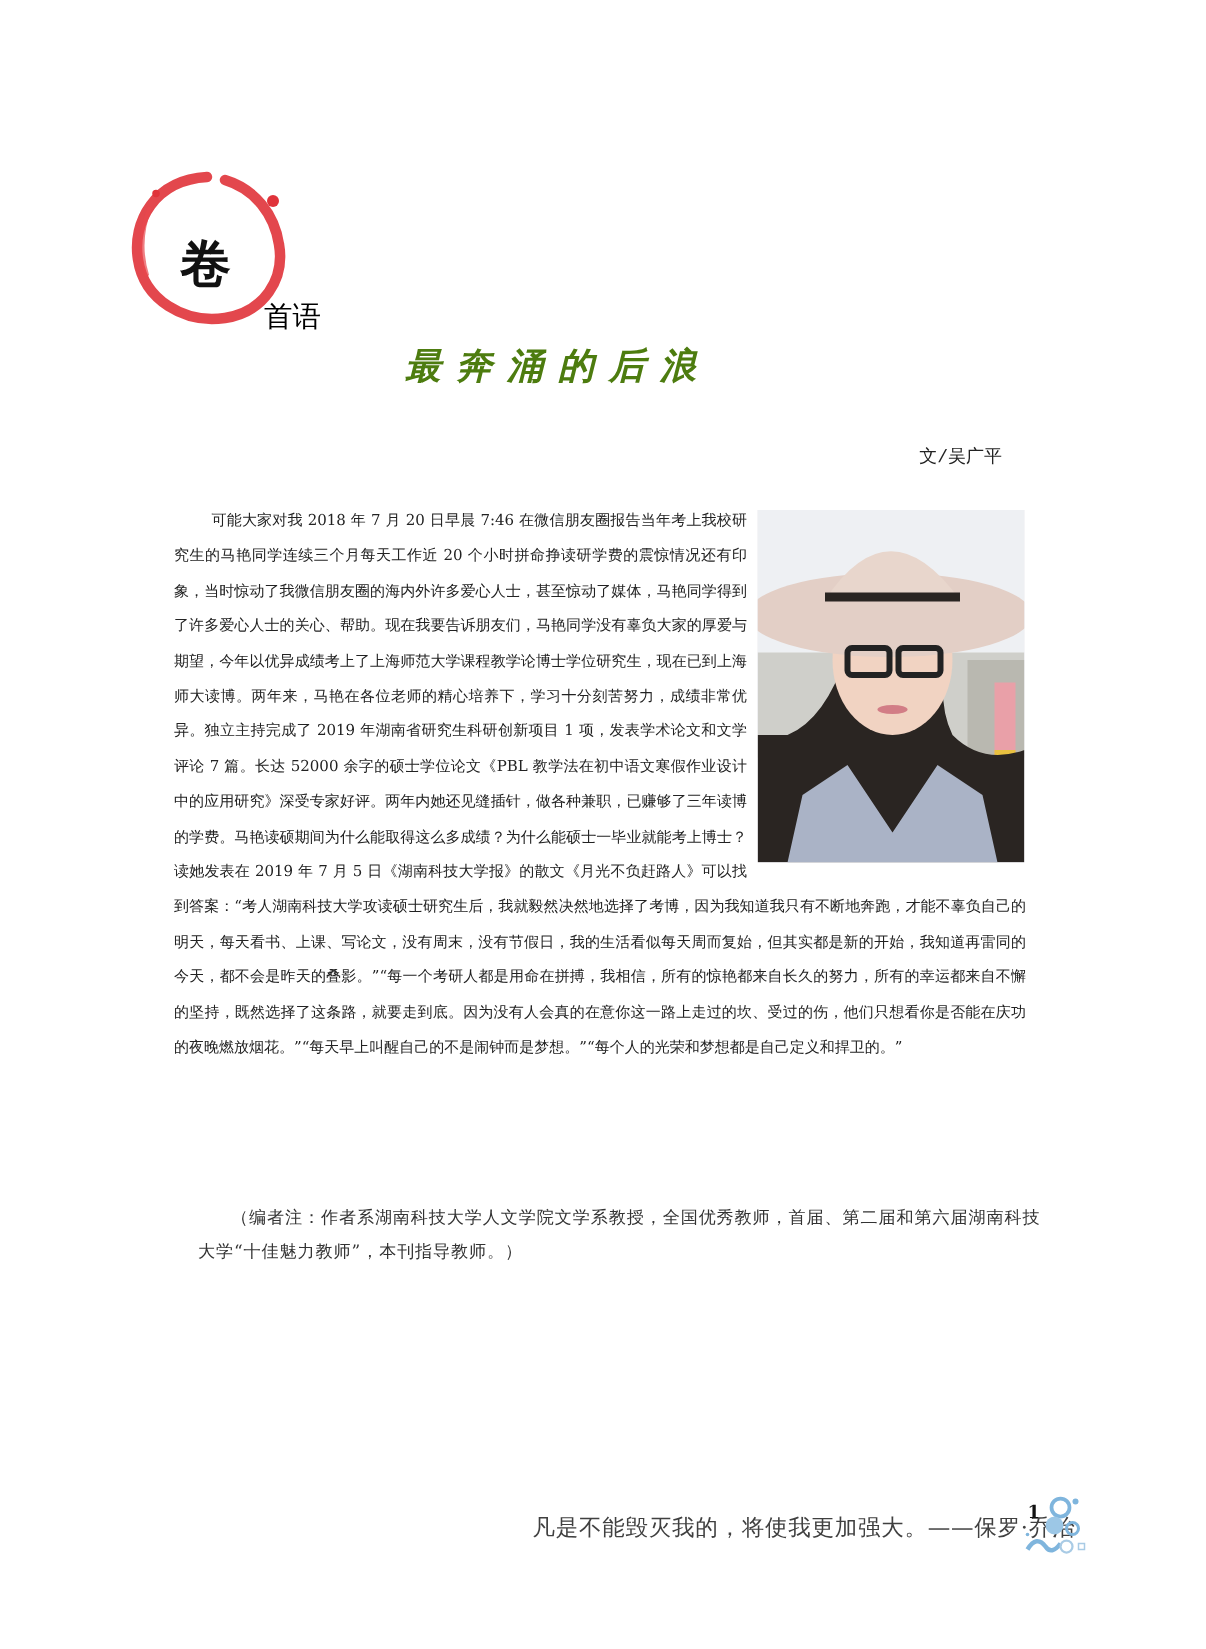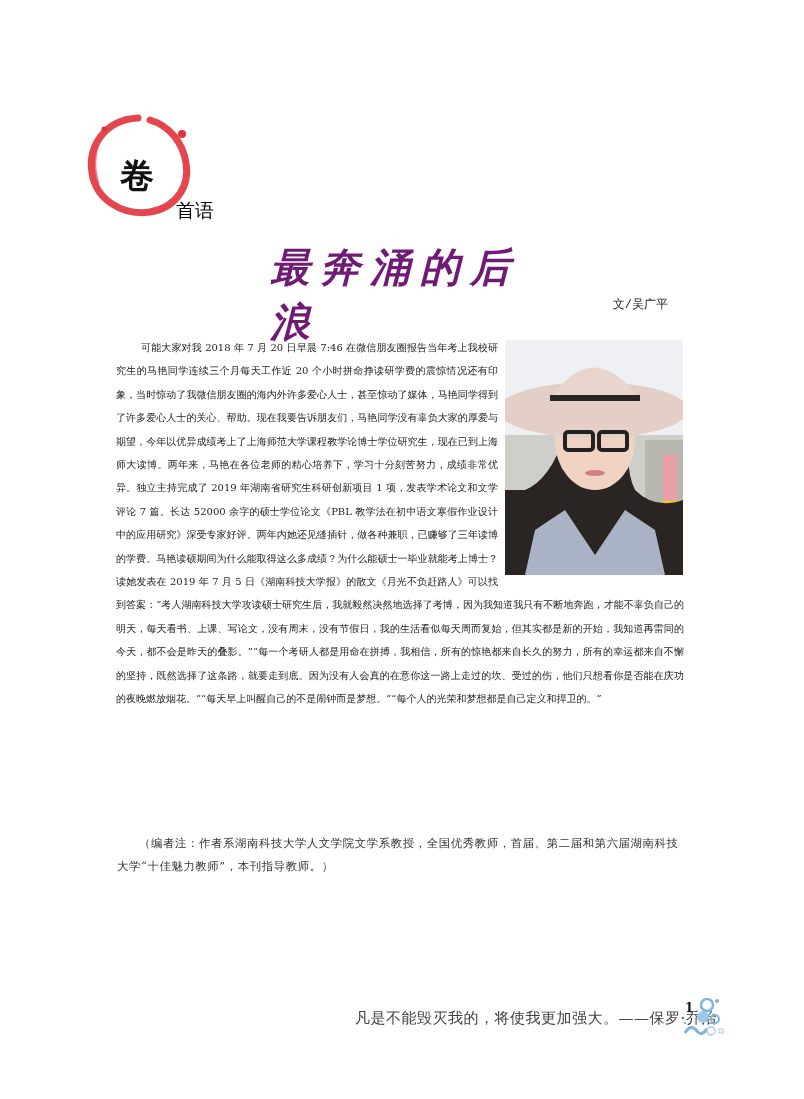--- a/index.html
+++ b/index.html
@@ -4,29 +4,29 @@
   <style>
     * { box-sizing: border-box; margin: 0; padding: 0; }
     html, body { width: 804px; height: 1099px; background: #ffffff; overflow: hidden; }
     body { position: relative; font-family: "DejaVu Serif", "Liberation Serif", serif; color: #222; }
 
     .logo { position: absolute; left: 78px; top: 108px; width: 150px; height: 115px; }
     .logo svg { position: absolute; left: 0; top: 0; }
     .logo-char { position: absolute; left: 42px; top: 45px; font-size: 34px; font-weight: bold; color: #111; font-family: "DejaVu Serif", serif; }
     .logo-sub { position: absolute; left: 98px; top: 90px; font-size: 19px; color: #000000; font-family: "DejaVu Sans", sans-serif; }
 
-    .title { position: absolute; left: 270px; top: 240px; width: 260px; font-size: 40px; letter-spacing: 10px; font-style: italic; color: #701a75; font-family: "DejaVu Serif", serif; }
+    .title { position: absolute; left: 270px; top: 228px; width: 260px; font-size: 24px; letter-spacing: 10px; font-style: italic; color: #4d7c0f; font-family: "DejaVu Serif", serif; }
     .byline { position: absolute; right: 136px; top: 296px; font-size: 12px; color: #222; font-family: Liberation Mono, monospace; }
 
     .photo { position: absolute; left: 505px; top: 340px; width: 178px; height: 235px; overflow: hidden; background: #ededf0; }
 
     .body-text { position: absolute; left: 116px; top: 336px; width: 568px; font-size: 10px; line-height: 23.4px; text-align: justify; color: #222; }
     .body-text p { text-indent: 25px; }
     .float-spacer { float: right; width: 186px; height: 250px; }
-    .note { position: absolute; left: 117px; top: 800px; width: 568px; font-size: 11.4px; line-height: 23px; text-indent: 22px; color: #333; letter-spacing: 0.6px; margin-top: 32px; }
+    .note { position: absolute; left: 132px; top: 800px; width: 568px; font-size: 11.4px; line-height: 23px; text-indent: 22px; color: #333; letter-spacing: 0.6px; }
 
     .footer-quote { position: absolute; left: 355px; top: 1009px; font-size: 15px; color: #404040; letter-spacing: 0.5px; }
     .page-num { position: absolute; left: 685px; top: 1001px; font-size: 12px; font-weight: bold; color: #111; }
     .deco { position: absolute; left: 681px; top: 995px; width: 46px; height: 44px; }
   </style>
 </head>
 <body>
 
 <div class="logo">
   <svg width="150" height="115" viewBox="0 0 150 115">

